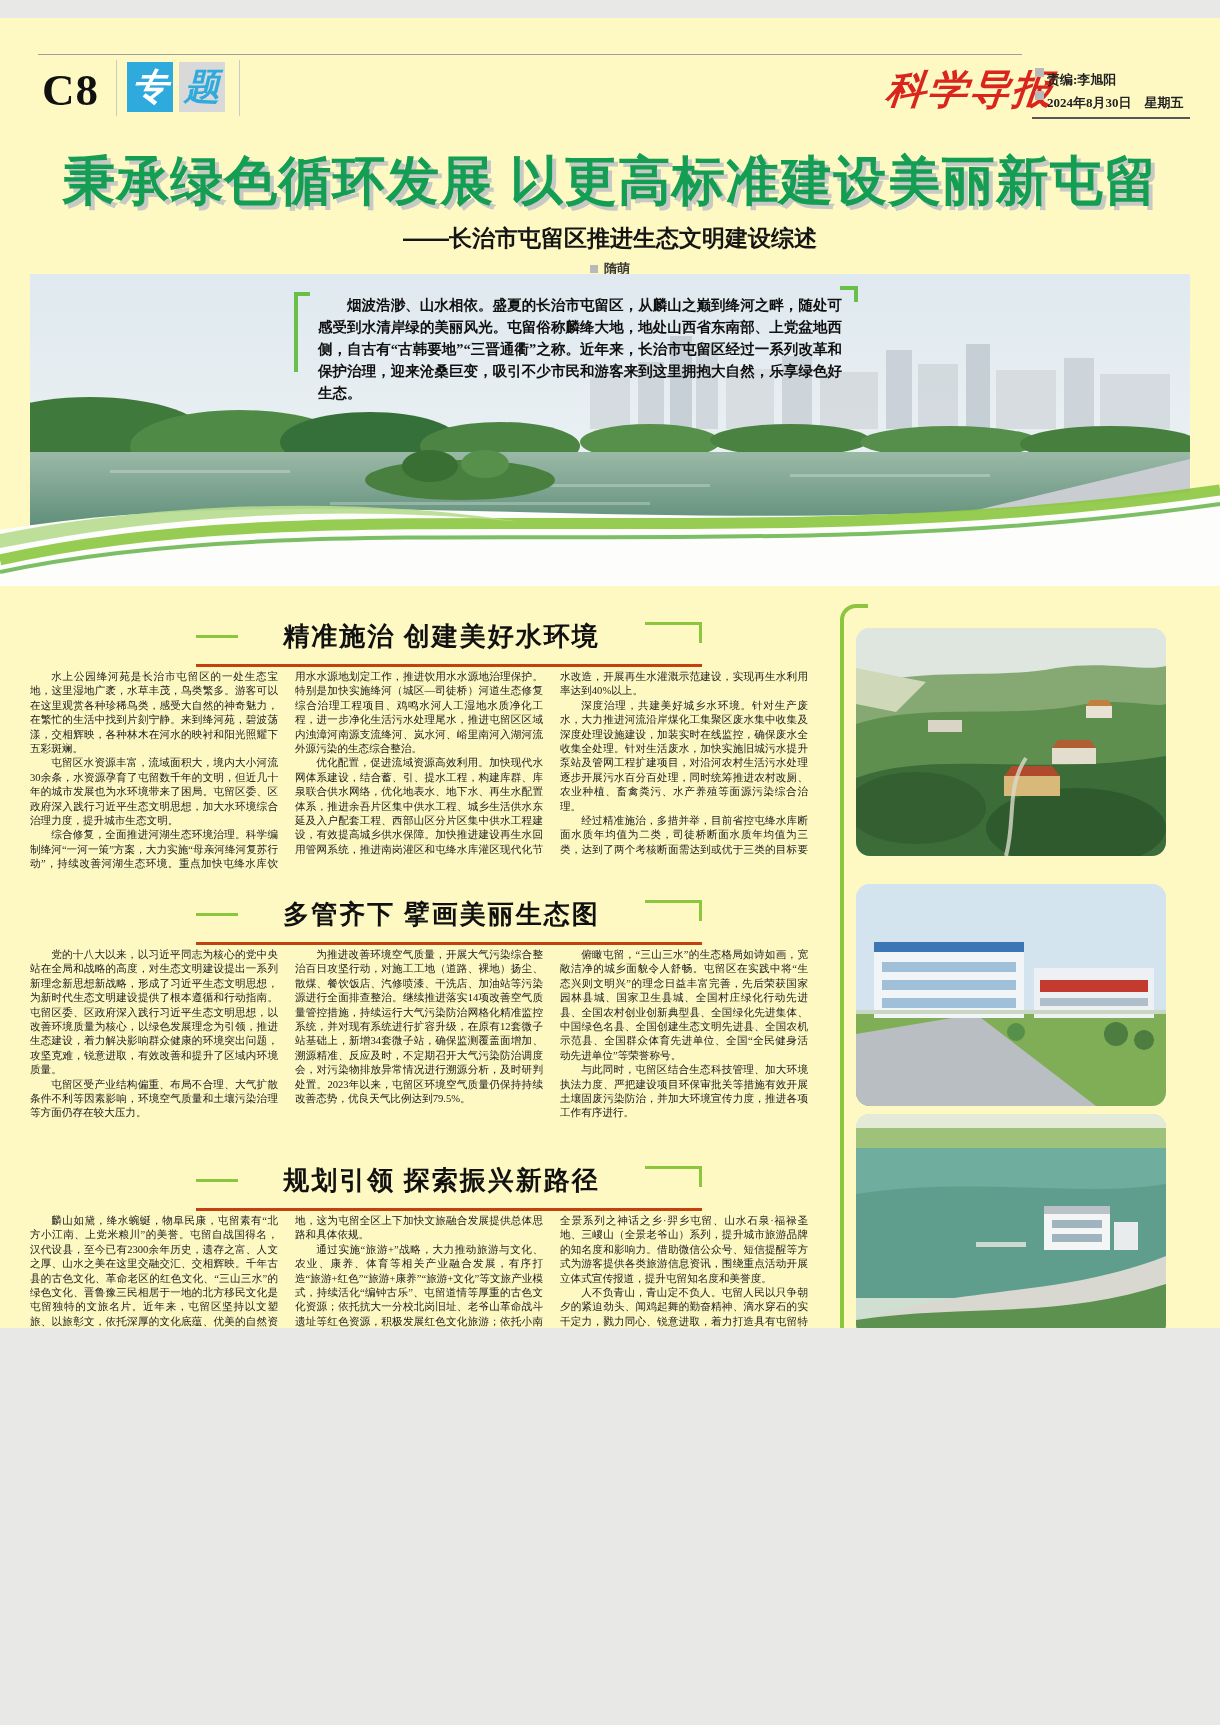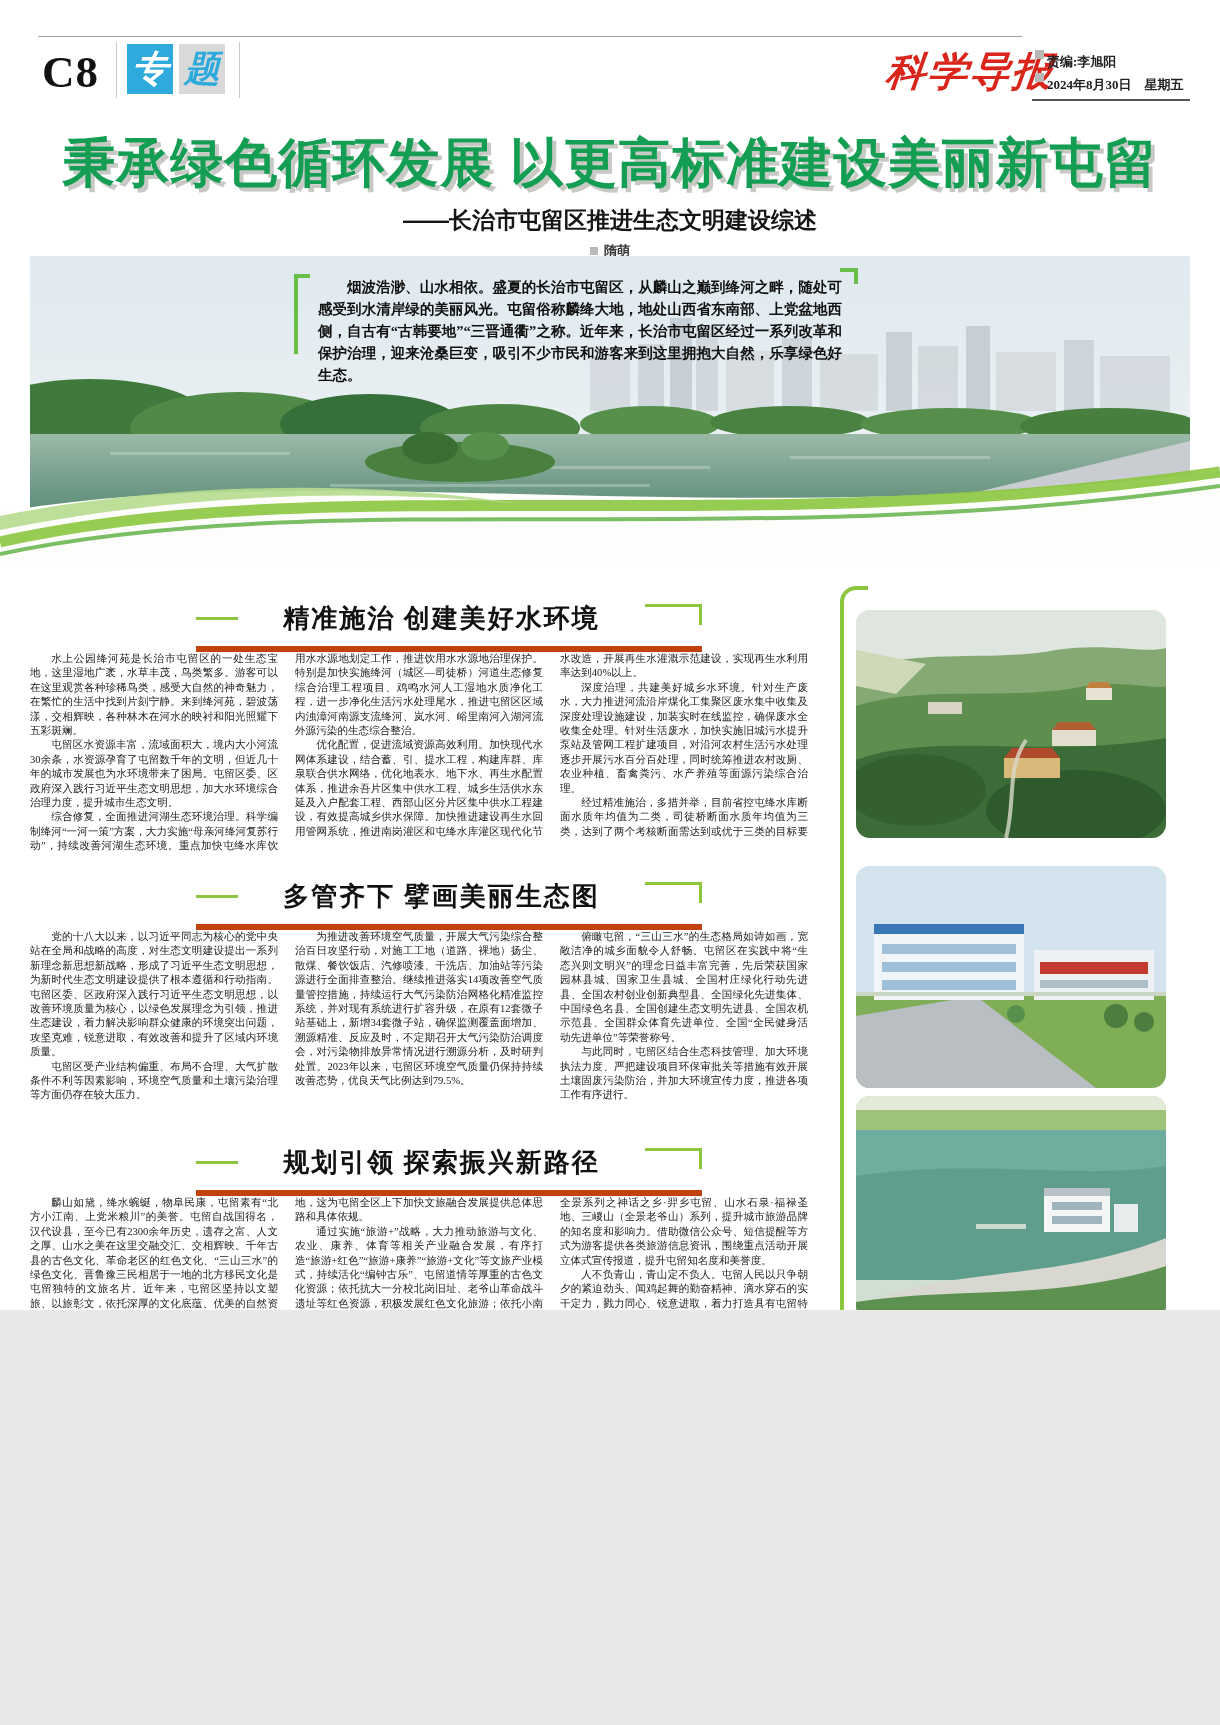--- a/index.html
+++ b/index.html
@@ -1,16 +1,16 @@
 <!DOCTYPE html>
 <html><head>
 <meta charset="utf-8">
 <style>
   html,body{margin:0;padding:0;background:#e8e8e6;}
-  .page{position:relative;width:1220px;height:1310px;background:#ffffff;margin:0 auto;overflow:hidden;
+  .page{position:relative;width:1220px;height:1310px;background:#fef9c3;margin:18px auto;overflow:hidden;
         font-family:"Liberation Serif","DejaVu Serif",serif;color:#1a1a1a;}
   
   .top-rule{position:absolute;left:38px;top:36px;width:984px;height:1px;background:#9f9f9f;}
   .page-no{position:absolute;left:42px;top:46px;font-size:45px;font-weight:bold;letter-spacing:1px;color:#111;}
   .vdiv{position:absolute;top:42px;width:1px;height:56px;background:#c9c9c9;}
   .vdiv.v1{left:116px;} .vdiv.v2{left:239px;}
   .topic-sq{position:absolute;top:44px;width:46px;height:50px;display:flex;align-items:center;justify-content:center;
             font-size:36px;font-weight:bold;font-style:italic;}
   .topic-sq.s1{left:127px;background:#2eaadc;color:#fff;}
   .topic-sq.s2{left:179px;background:#d9d9d9;color:#2eaadc;}
@@ -30,21 +30,21 @@
   .byline .sq{width:8px;height:8px;margin-right:6px;}
   
   .hero{position:absolute;left:30px;top:256px;width:1160px;height:252px;overflow:hidden;}
   .intro{position:absolute;left:318px;top:276px;width:524px;font-size:14.5px;font-weight:600;line-height:22px;
          text-align:justify;text-indent:2em;color:#101010;z-index:5;}
   .intro .br-l{position:absolute;left:-24px;top:-2px;width:12px;height:76px;border-left:4px solid #6abf4b;border-top:4px solid #6abf4b;}
   .intro .br-r{position:absolute;right:-16px;top:-8px;width:14px;height:12px;border-right:4px solid #6abf4b;border-top:4px solid #6abf4b;}
   .swoosh{position:absolute;left:0;top:438px;width:1220px;height:130px;z-index:4;}
   
   .sec-head{position:absolute;left:196px;width:506px;height:44px;display:flex;align-items:center;gap:12px;
-            border-bottom:6px solid #c2410c;padding-bottom:6px;z-index:6;}
+            border-bottom:3px solid #c2410c;padding-bottom:6px;z-index:6;}
   .sec-head .dash{width:42px;height:3px;background:#8cc63f;flex:0 0 42px;}
   .sec-head h2{flex:1;margin:0;text-align:center;font-size:26px;font-weight:bold;letter-spacing:2px;color:#111;white-space:nowrap;}
   .sec-head .bracket{flex:0 0 54px;height:18px;border-top:3px solid #8cc63f;border-right:3px solid #8cc63f;align-self:flex-start;margin-top:8px;}
   .sec-body{position:absolute;left:30px;width:778px;column-count:3;column-gap:17px;
             font-size:10.6px;line-height:14.4px;text-align:justify;overflow:hidden;}
   .sec-body p{margin:0;text-indent:2em;}
   #sec1-body{top:652px;height:208px;}
   #sec2-body{top:930px;height:204px;}
   #sec3-body{top:1196px;height:234px;}
   

